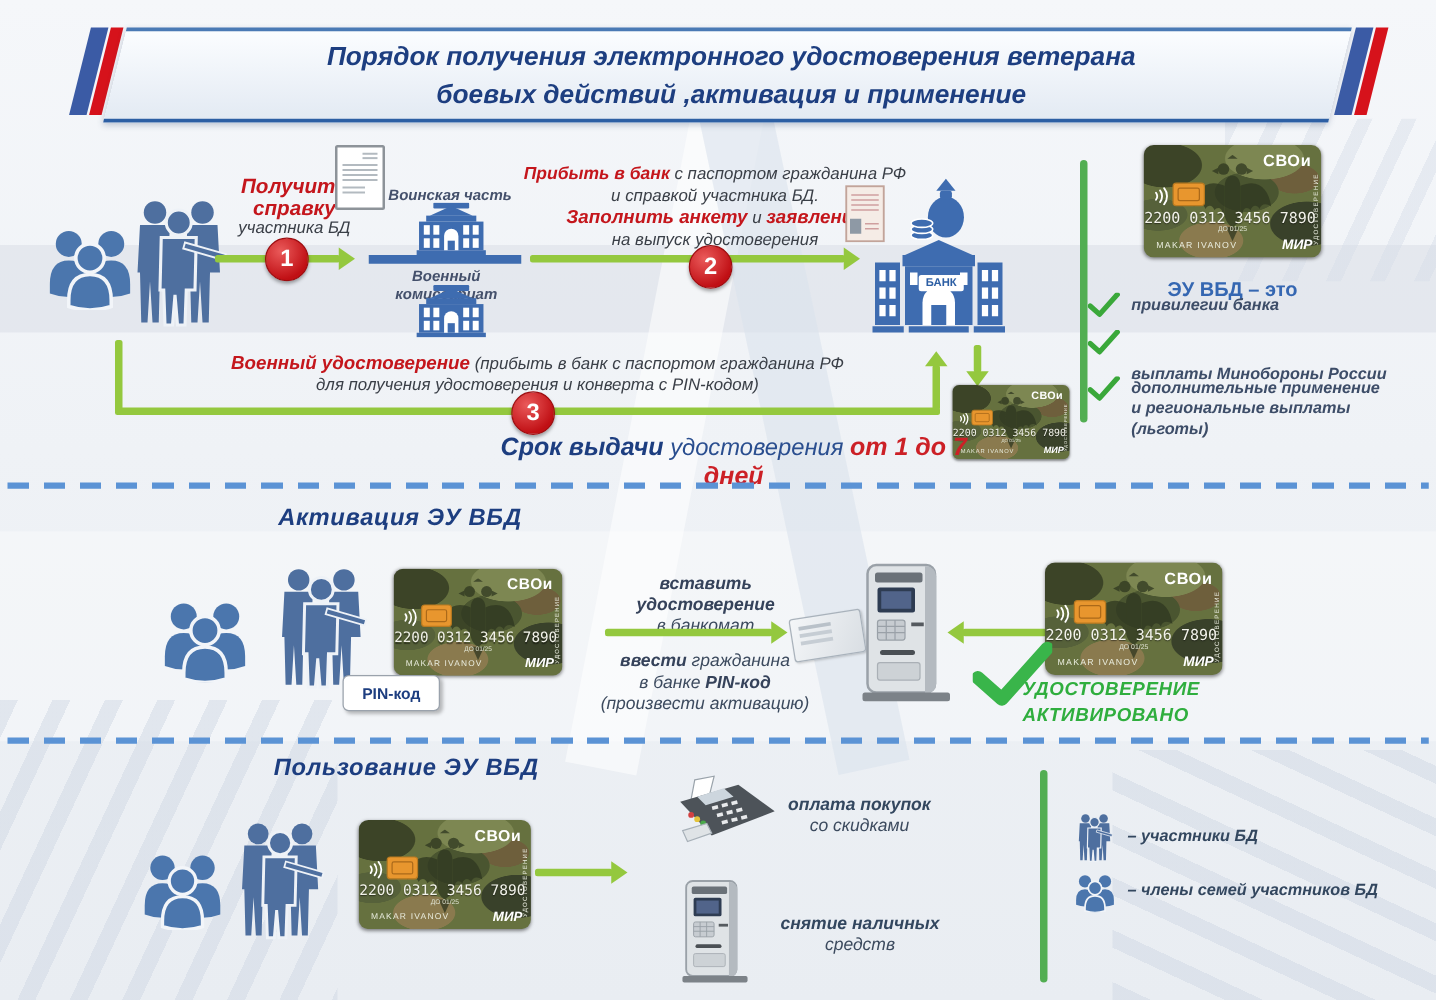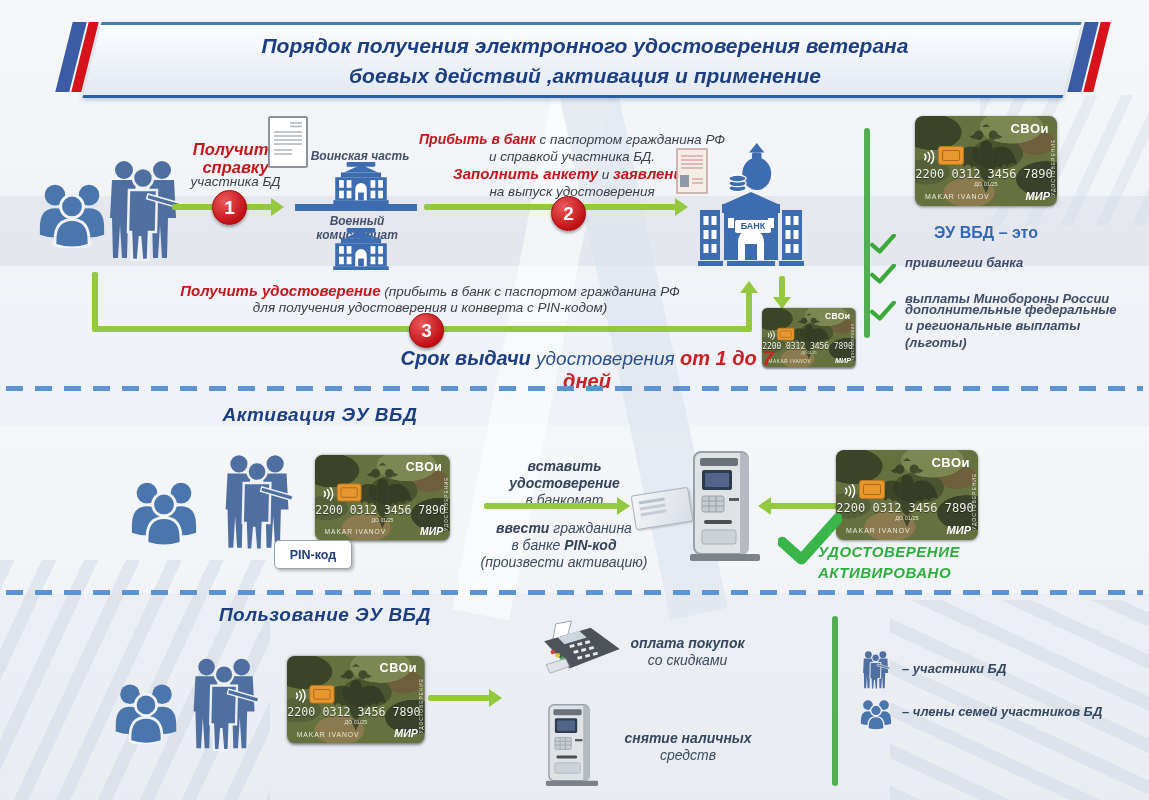--- a/index.html
+++ b/index.html
@@ -325,21 +325,21 @@
     <div class="abs ctr" style="left:735px;top:220px;width:36px;height:13px;background:#fff;border-radius:2px;color:#2d5fa4;font-weight:bold;font-size:9px;line-height:13px;">БАНК</div>
 
     <div class="v-seg down" style="left:779px;top:276px;height:22px;"></div>
 
     <div class="v-seg" style="left:92px;top:272px;height:58px;"></div>
     <div class="h-seg" style="left:92px;top:326px;width:660px;"></div>
     <div class="v-seg up" style="left:746px;top:292px;height:36px;"></div>
     <div class="stepnum" style="left:409px;top:313px;">3</div>
 
     <div class="abs ctr" style="left:180px;top:281px;width:500px;line-height:1.2;">
-      <div><span class="redb" style="font-size:15px;">Получить удостоверение</span><span class="dk" style="font-size:13.5px;"> (прибыть в банк с паспортом гражданина РФ</span></div>
+      <div><span class="redb" style="font-size:15px;">Военный удостоверение</span><span class="dk" style="font-size:13.5px;"> (прибыть в банк с паспортом гражданина РФ</span></div>
       <div class="dk" style="font-size:13.5px;">для получения удостоверения и конверта с PIN-кодом)</div>
     </div>
 
     <div class="abs" style="left:762px;top:308px;width:94px;height:60px;">
       <div style="transform:scale(.66);transform-origin:top left;">
         <div class="vcard">
           <svg class="vc-eagle" viewBox="0 0 64 70">
               <use href="#sym-eagle"></use>
             </svg>
           <div class="vc-brand">СВОи</div>
@@ -375,30 +375,30 @@
         <div class="vc-valid">ДО 01/25</div>
         <div class="vc-holder">MAKAR IVANOV</div>
         <div class="vc-pay">МИР</div>
       </div>
     </div>
     <div class="abs ctr" style="left:915px;top:224px;width:142px;color:#3567b2;font-weight:bold;font-size:16px;">ЭУ ВБД – это</div>
     <div class="gline" style="left:864px;top:128px;height:210px;"></div>
     <svg class="abs" style="left:870px;top:234px;color:#3aa83a;" width="26" height="20">
         <use href="#sym-check"></use>
       </svg>
-    <div class="abs benefit" style="left:905px;top:236px;width:220px;margin-top:19px;">привилегии  банка</div>
+    <div class="abs benefit" style="left:905px;top:236px;width:220px;">привилегии  банка</div>
     <svg class="abs" style="left:870px;top:264px;color:#3aa83a;" width="26" height="20">
         <use href="#sym-check"></use>
       </svg>
     <div class="abs benefit" style="left:905px;top:267px;width:230px;margin-top:24px;">выплаты  Минобороны  России</div>
     <svg class="abs" style="left:870px;top:301px;color:#3aa83a;" width="26" height="20">
         <use href="#sym-check"></use>
       </svg>
     <div class="abs benefit" style="left:905px;top:302px;width:235px;">
-      <div>дополнительные  федеральные</div>
+      <div>дополнительные  применение</div>
       <div>и региональные  выплаты  (льготы)</div>
     </div>
   </div>
 
   <div class="dashline" style="left:6px;top:386px;width:1137px;"></div>
 
   <div>
     <div class="abs ctr heading" style="left:195px;top:404px;width:250px;">Активация ЭУ ВБД</div>
 
     <svg class="abs" style="left:128px;top:478px" width="72" height="68">

